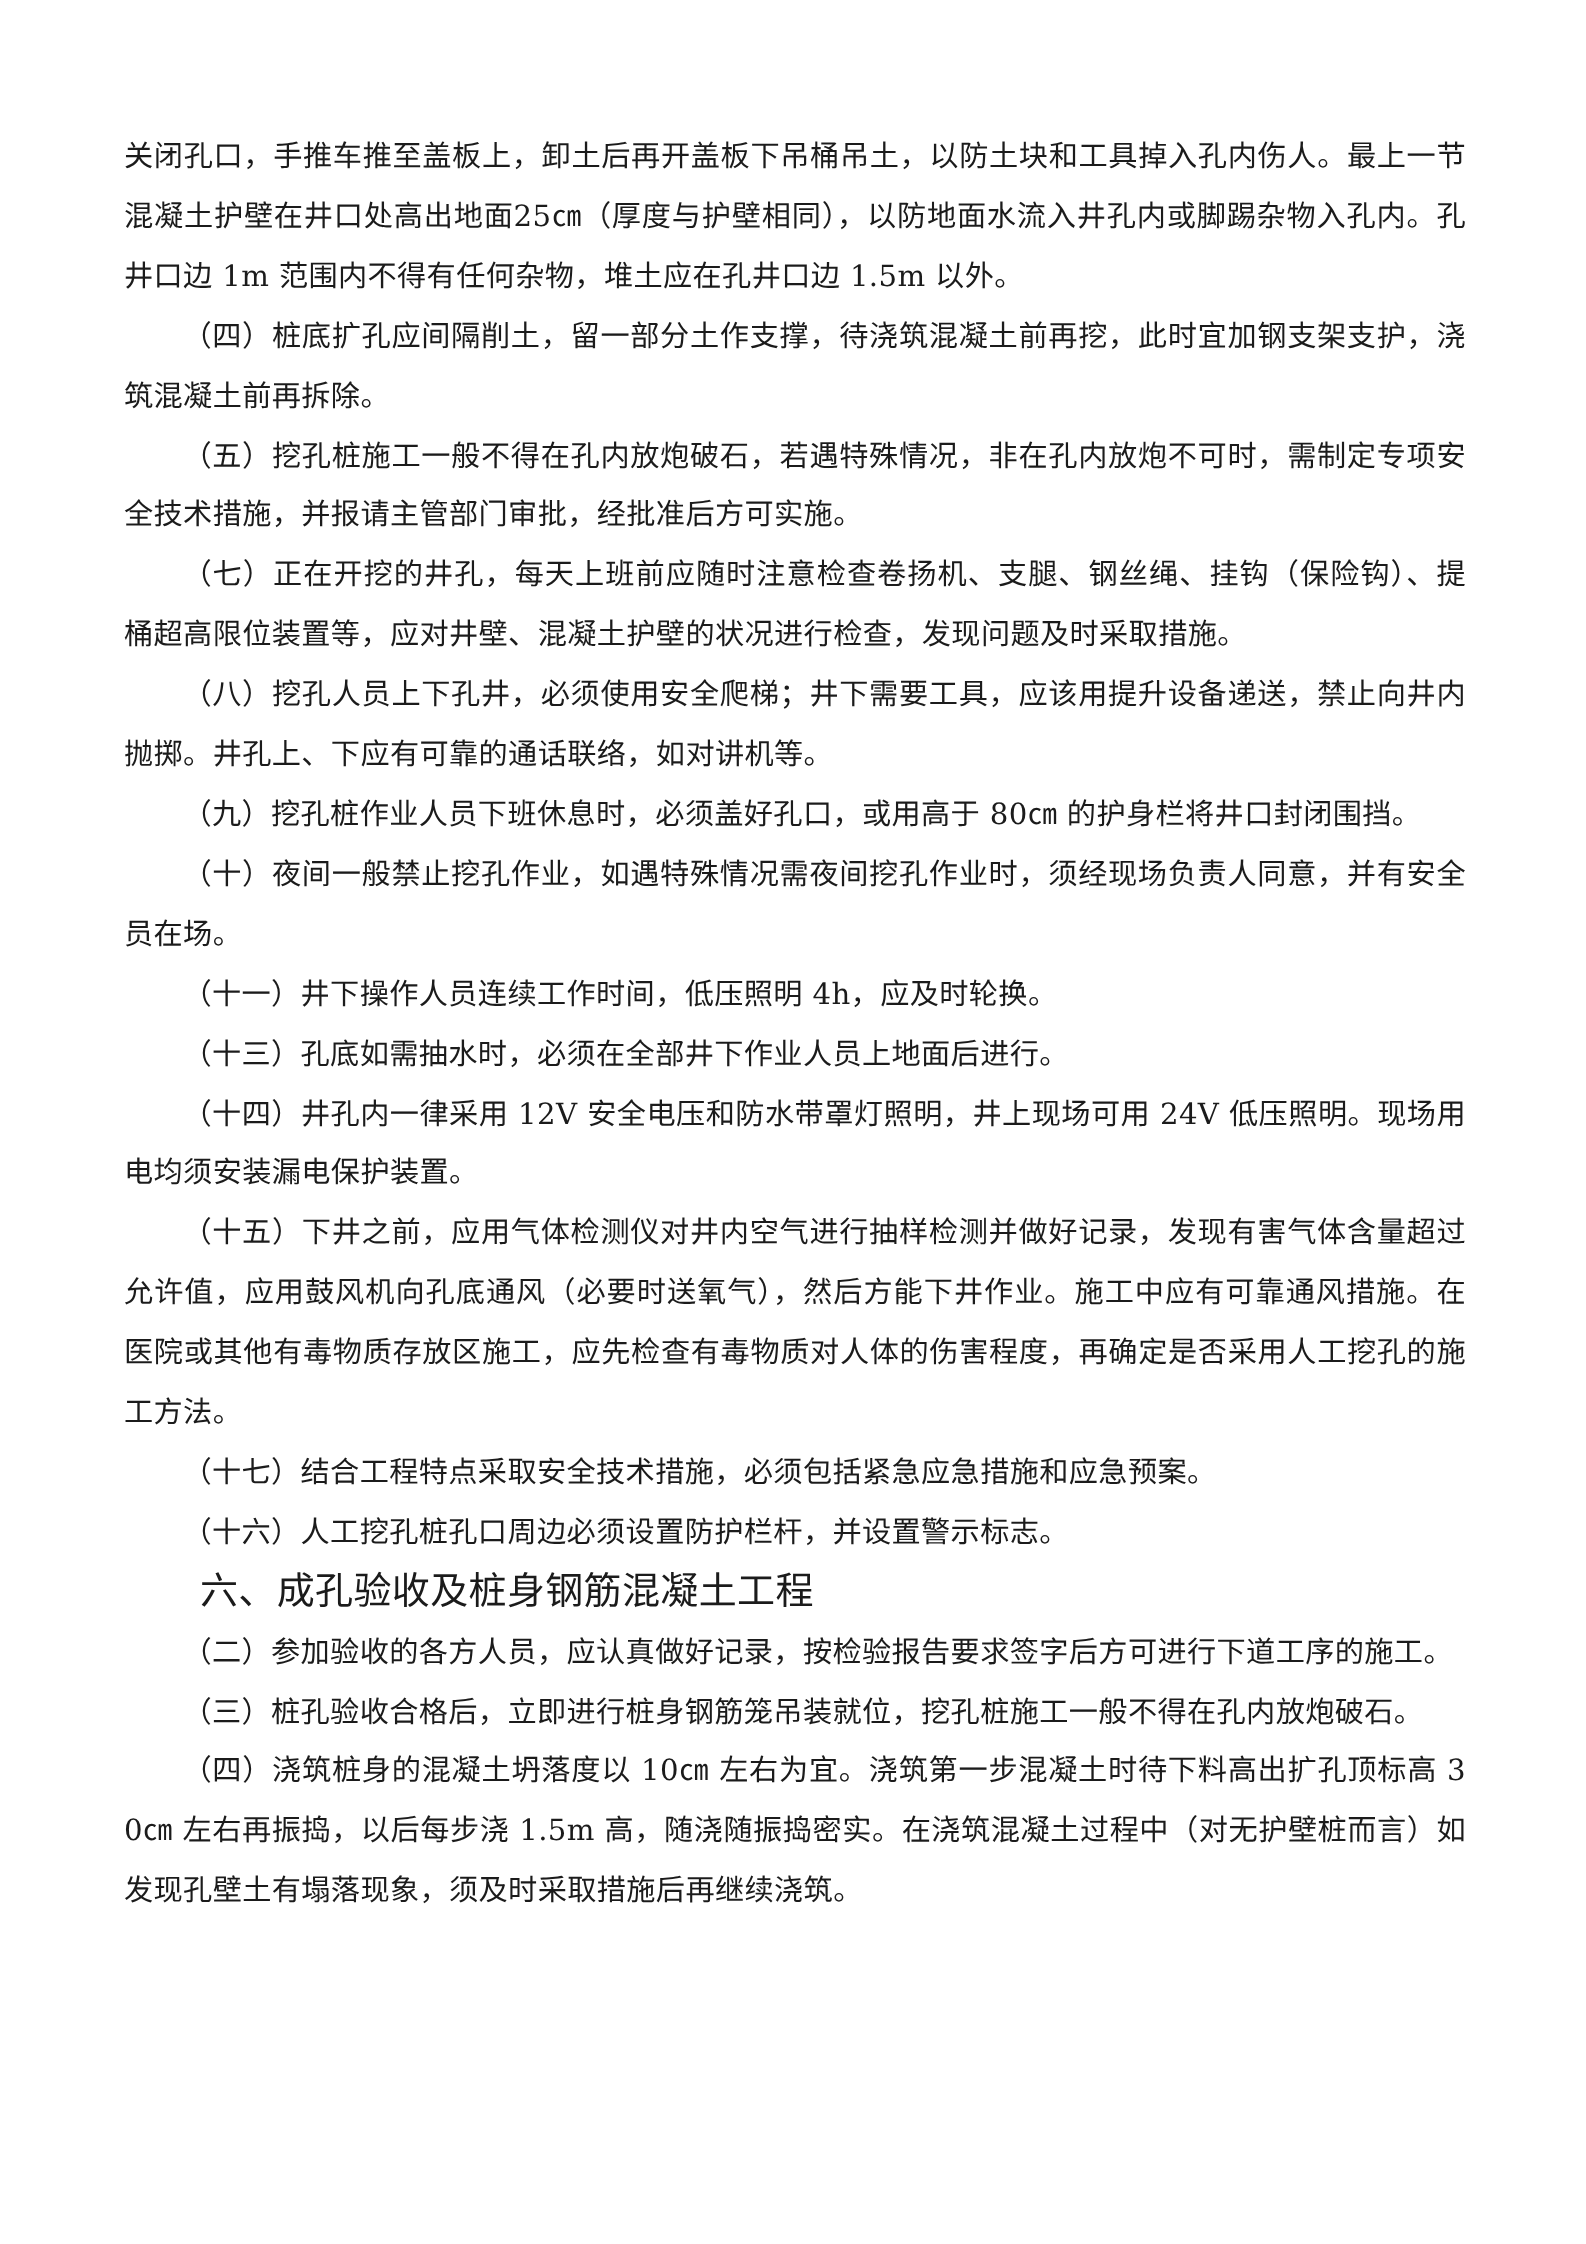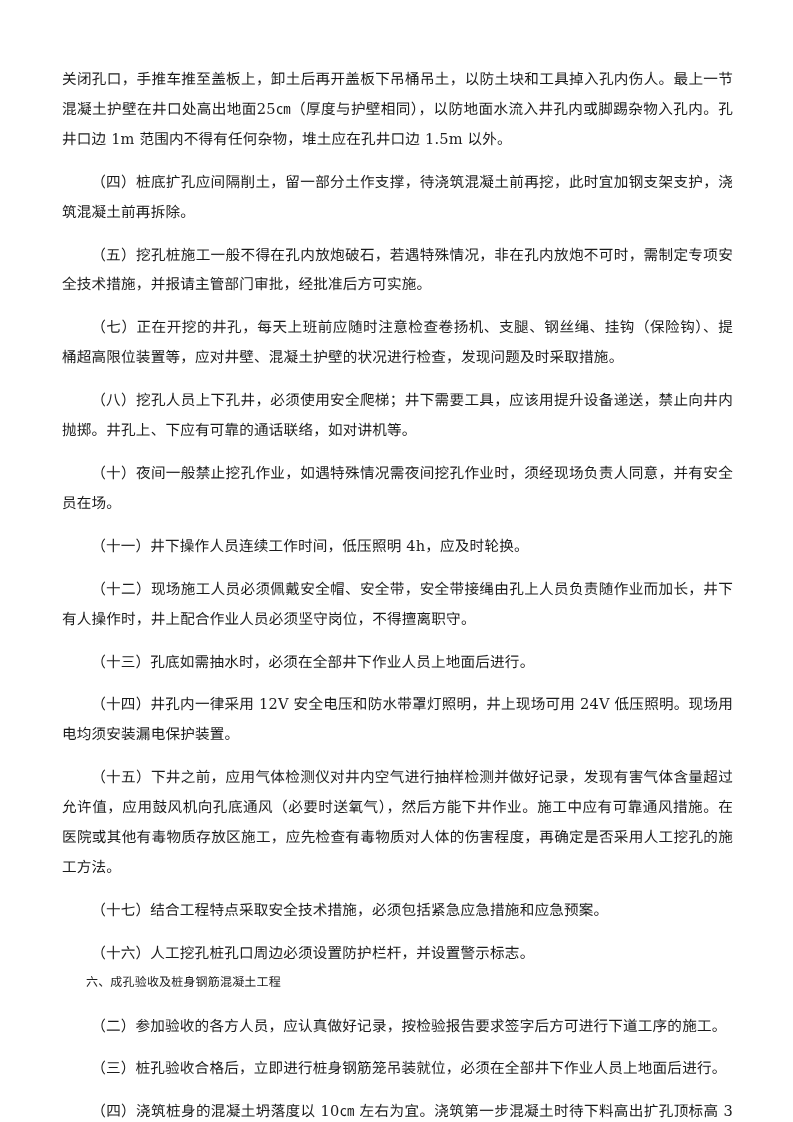--- a/index.html
+++ b/index.html
@@ -34,28 +34,27 @@
     line-height: 29.9px;
     text-align: justify;
     text-justify: inter-ideograph;
     letter-spacing: 0.18px;
     color: #1b1b1b;
     word-break: break-all;
     white-space: normal;
   }
   p.indent {
     text-indent: 2em;
-    margin-top: 13px;
   }
   p.flush {
     text-indent: 0;
   }
   p.heading {
     text-indent: 2em;
-    font-size: 12px;
+    font-size: 19px;
     line-height: 29.9px;
     margin: 0;
   }
 </style>
 </head>
 <body>
 
 <div id="page">
   <div id="doc-body">
 
@@ -63,40 +62,40 @@
 
     <p class="para indent">（四）桩底扩孔应间隔削土，留一部分土作支撑，待浇筑混凝土前再挖，此时宜加钢支架支护，浇筑混凝土前再拆除。</p>
 
     <p class="para indent">（五）挖孔桩施工一般不得在孔内放炮破石，若遇特殊情况，非在孔内放炮不可时，需制定专项安全技术措施，并报请主管部门审批，经批准后方可实施。</p>
 
 
     <p class="para indent">（七）正在开挖的井孔，每天上班前应随时注意检查卷扬机、支腿、钢丝绳、挂钩（保险钩）、提桶超高限位装置等，应对井壁、混凝土护壁的状况进行检查，发现问题及时采取措施。</p>
 
     <p class="para indent">（八）挖孔人员上下孔井，必须使用安全爬梯；井下需要工具，应该用提升设备递送，禁止向井内抛掷。井孔上、下应有可靠的通话联络，如对讲机等。</p>
 
+    <p class="para indent">（九）挖孔桩作业人员下班休息时，必须盖好孔口，或用高于 80㎝ 的护身栏将井口封闭围挡。</p>
 
     <p class="para indent">（十）夜间一般禁止挖孔作业，如遇特殊情况需夜间挖孔作业时，须经现场负责人同意，并有安全员在场。</p>
 
     <p class="para indent">（十一）井下操作人员连续工作时间，低压照明 4h，应及时轮换。</p>
 
-    <p class="para indent">（十二）现场施工人员必须佩戴安全帽、安全带，安全带接绳由孔上人员负责随作业而加长，井下有人操作时，井上配合作业人员必须坚守岗位，不得擅离职守。</p>
 
     <p class="para indent">（十三）孔底如需抽水时，必须在全部井下作业人员上地面后进行。</p>
 
     <p class="para indent">（十四）井孔内一律采用 12V 安全电压和防水带罩灯照明，井上现场可用 24V 低压照明。现场用电均须安装漏电保护装置。</p>
 
     <p class="para indent">（十五）下井之前，应用气体检测仪对井内空气进行抽样检测并做好记录，发现有害气体含量超过允许值，应用鼓风机向孔底通风（必要时送氧气），然后方能下井作业。施工中应有可靠通风措施。在医院或其他有毒物质存放区施工，应先检查有毒物质对人体的伤害程度，再确定是否采用人工挖孔的施工方法。</p>
 
     <p class="para indent">（十七）结合工程特点采取安全技术措施，必须包括紧急应急措施和应急预案。</p>
 
     <p class="para indent">（十六）人工挖孔桩孔口周边必须设置防护栏杆，并设置警示标志。</p>
 
     <p class="para heading">六、成孔验收及桩身钢筋混凝土工程</p>
 
 
     <p class="para indent">（二）参加验收的各方人员，应认真做好记录，按检验报告要求签字后方可进行下道工序的施工。</p>
 
-    <p class="para indent">（三）桩孔验收合格后，立即进行桩身钢筋笼吊装就位，必须在全部井下作业人员上地面后进行。</p>
+    <p class="para indent">（三）桩孔验收合格后，立即进行桩身钢筋笼吊装就位，挖孔桩施工一般不得在孔内放炮破石。</p>
 
     <p class="para indent">（四）浇筑桩身的混凝土坍落度以 10㎝ 左右为宜。浇筑第一步混凝土时待下料高出扩孔顶标高 30㎝ 左右再振捣，以后每步浇 1.5m 高，随浇随振捣密实。在浇筑混凝土过程中（对无护壁桩而言）如发现孔壁土有塌落现象，须及时采取措施后再继续浇筑。</p>
 
   </div>
 </div>
 
 </body></html>

